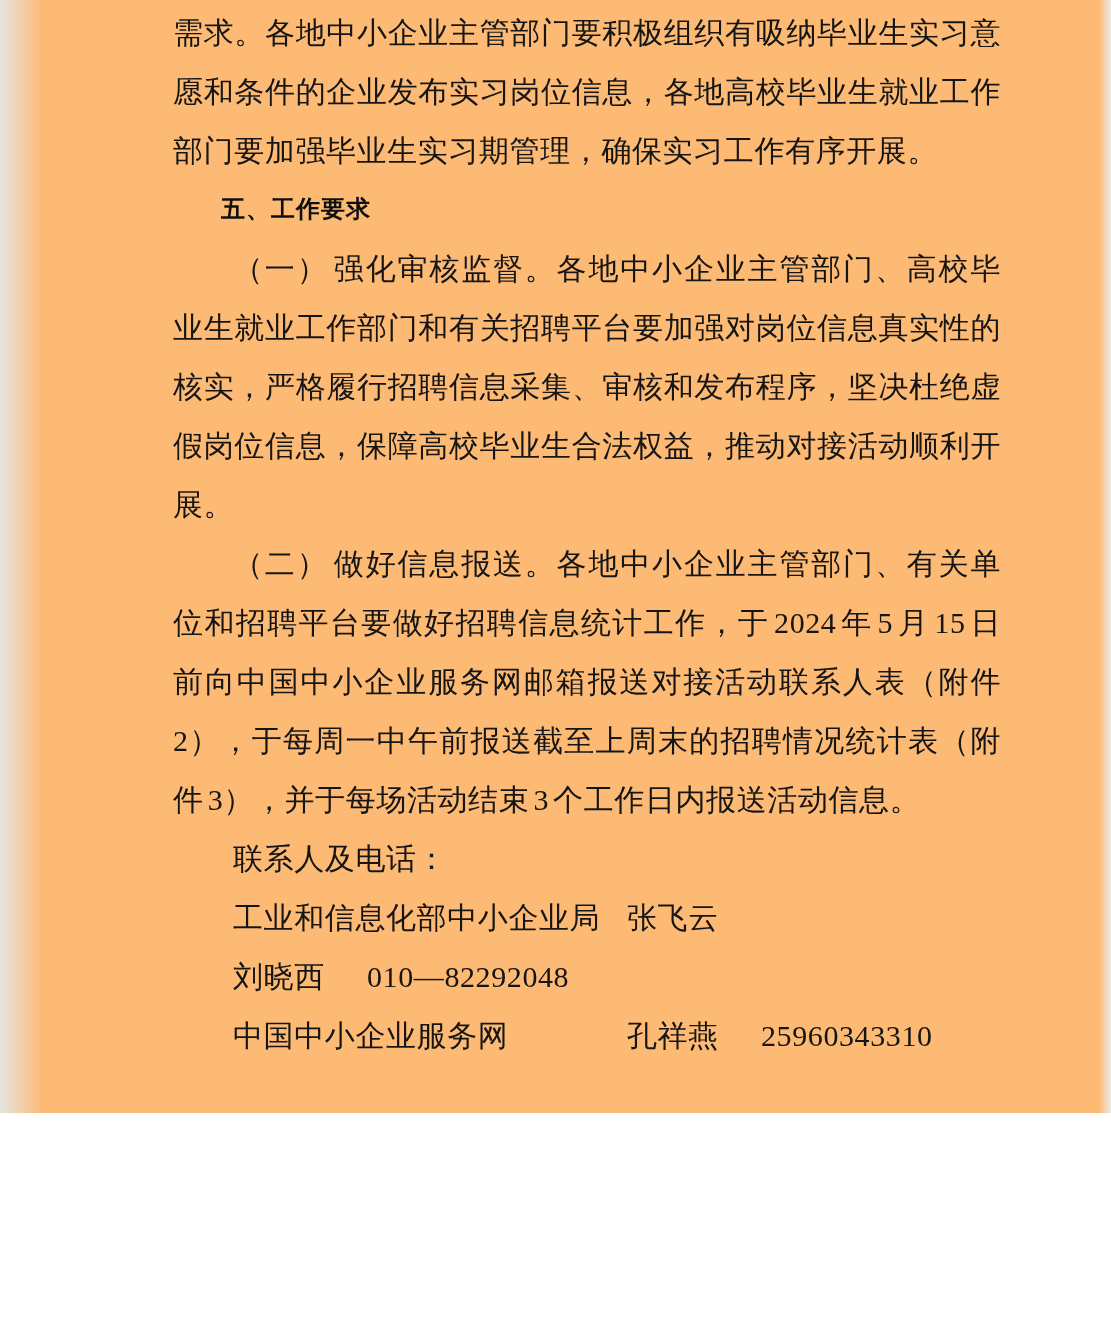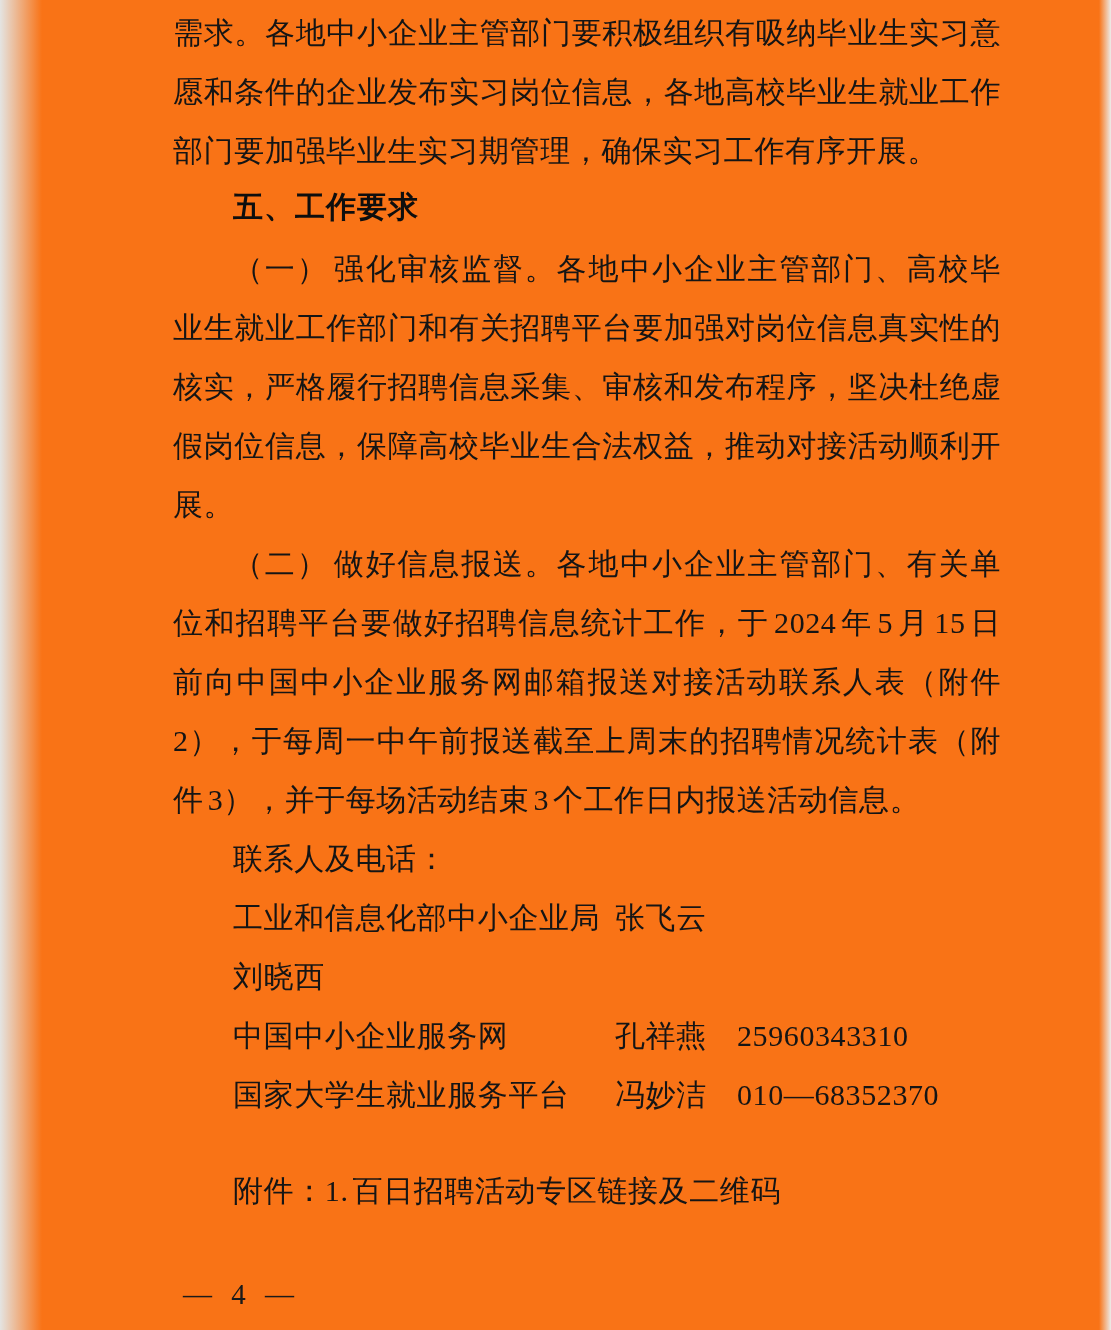--- a/index.html
+++ b/index.html
@@ -3,22 +3,22 @@
 <meta charset="utf-8">
 <style>
   html, body { margin: 0; padding: 0; }
   body {
     width: 1111px; height: 1330px;
     background: #ffffff;
     font-family: "Liberation Serif", "DejaVu Serif", serif;
   }
   .page {
     position: relative;
-    width: 1111px; height: 1330px;
-    background: #f97316;
+    width: 1111px; height: 1113px;
+    background: #fdba74;
     overflow: hidden;
     color: #151515;
   }
   .edge-left {
     position: absolute; left: 0; top: 0; bottom: 0; width: 42px;
     background: linear-gradient(90deg, #e4e4e2 0%, rgba(251,251,249,0) 100%);
   }
   .edge-right {
     position: absolute; right: 0; top: 0; bottom: 0; width: 12px;
     background: linear-gradient(270deg, #ececea 0%, rgba(251,251,249,0) 100%);
@@ -30,33 +30,34 @@
     font-size: 30px;
     line-height: 59px;
     letter-spacing: 0.6px;
     word-spacing: -4px;
     text-align: justify;
   }
   .para { margin: 0; text-indent: 2em; }
   .noindent { text-indent: 0; }
   .heading {
     margin: 0;
-    font-size: 30px;
+    font-size: 24px;
     line-height: 59px;
     text-indent: 2em;
     font-weight: 700;
-    font-family: Liberation Mono, monospace;
+    font-family: Liberation Serif, serif;
     letter-spacing: 1px;
     color: #0e0e0e;
   }
   .contact-row {
     display: flex;
     padding-left: 60px;
     white-space: nowrap;
     text-align: left;
+    gap: 12px;
   }
   .contact-row .org   { min-width: 382px; }
   .contact-row .cname { min-width: 122px; }
   .contact-row .phone { }
   .spacer { height: 37px; }
   .page-number {
     position: absolute;
     left: 183px; top: 1278px;
     font-size: 29px;
     letter-spacing: 5px;
@@ -84,33 +85,29 @@
 
     <div class="contact-row">
       <span class="org">工业和信息化部中小企业局</span>
       <span class="cname">张飞云</span>
     </div>
 
 
 
     <div class="contact-row">
       <span class="cname">刘晓西</span>
+      <span class="phone">010—82292048</span>
     </div>
 
     <div class="contact-row">
       <span class="org">中国中小企业服务网</span>
       <span class="cname">孔祥燕</span>
       <span class="phone">25960343310</span>
     </div>
 
-    <div class="contact-row">
-      <span class="org">国家大学生就业服务平台</span>
-      <span class="cname">冯妙洁</span>
-      <span class="phone">010—68352370</span>
-    </div>
 
     <div class="spacer"></div>
 
     <p class="para">附件：1. 百日招聘活动专区链接及二维码</p>
   </div>
 
   <div class="page-number">— 4 —</div>
 </div>
 
 </body></html>

